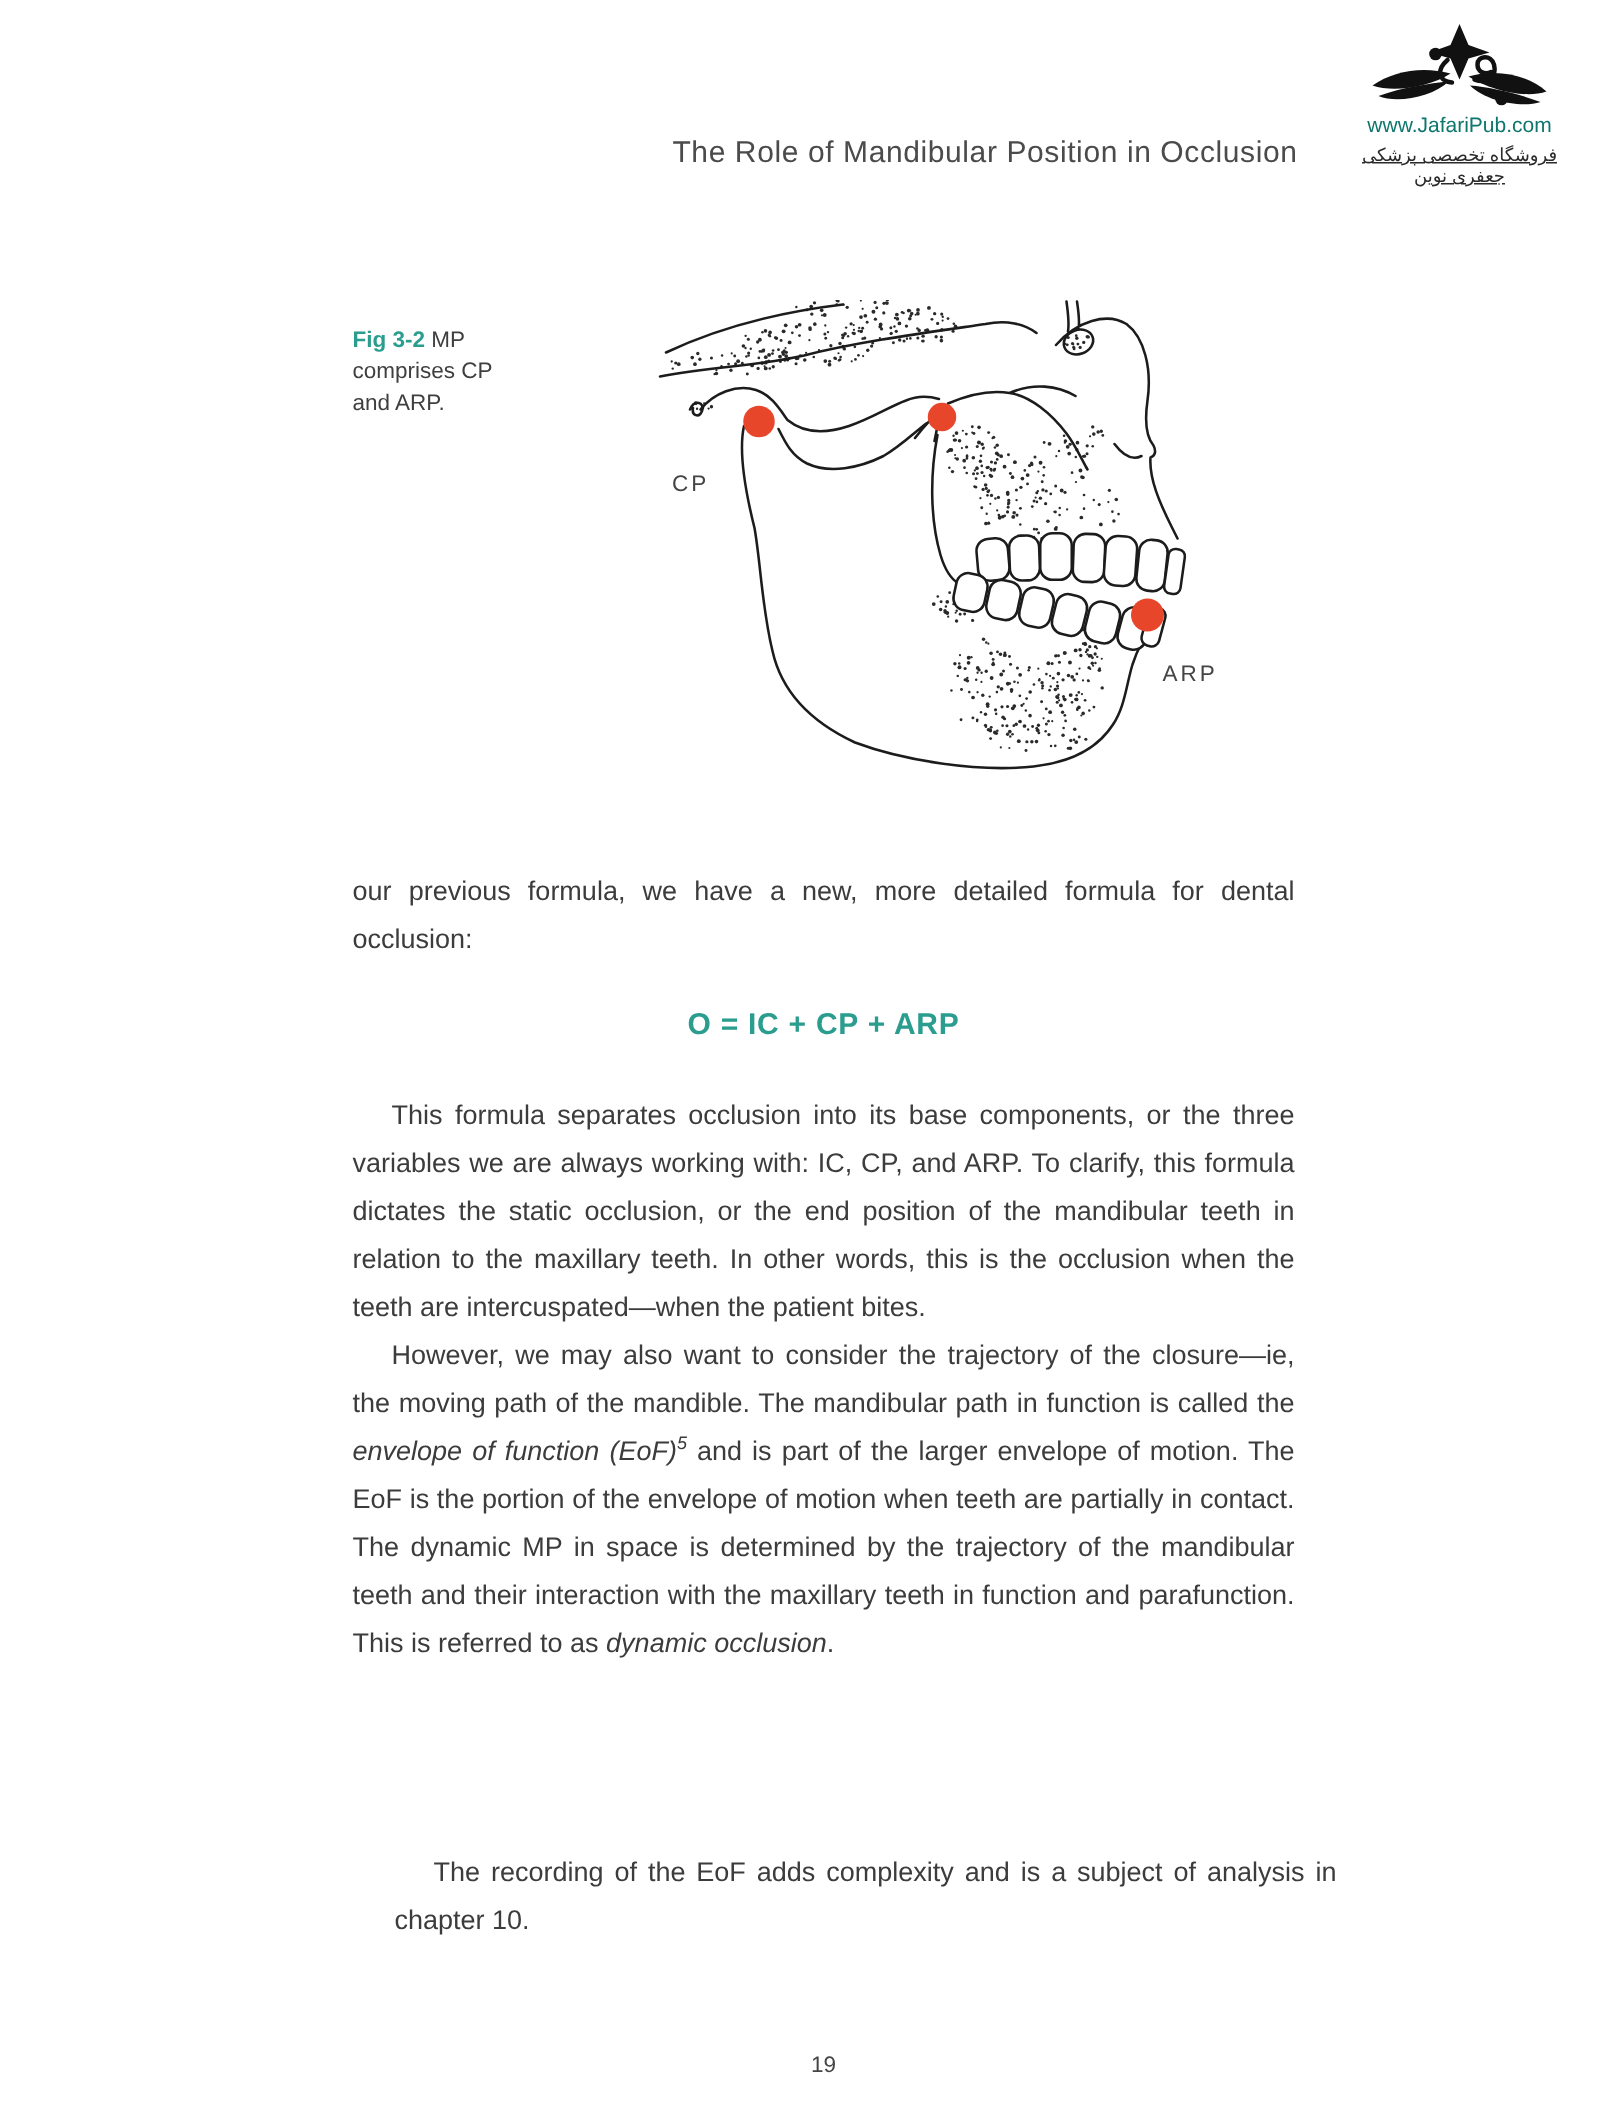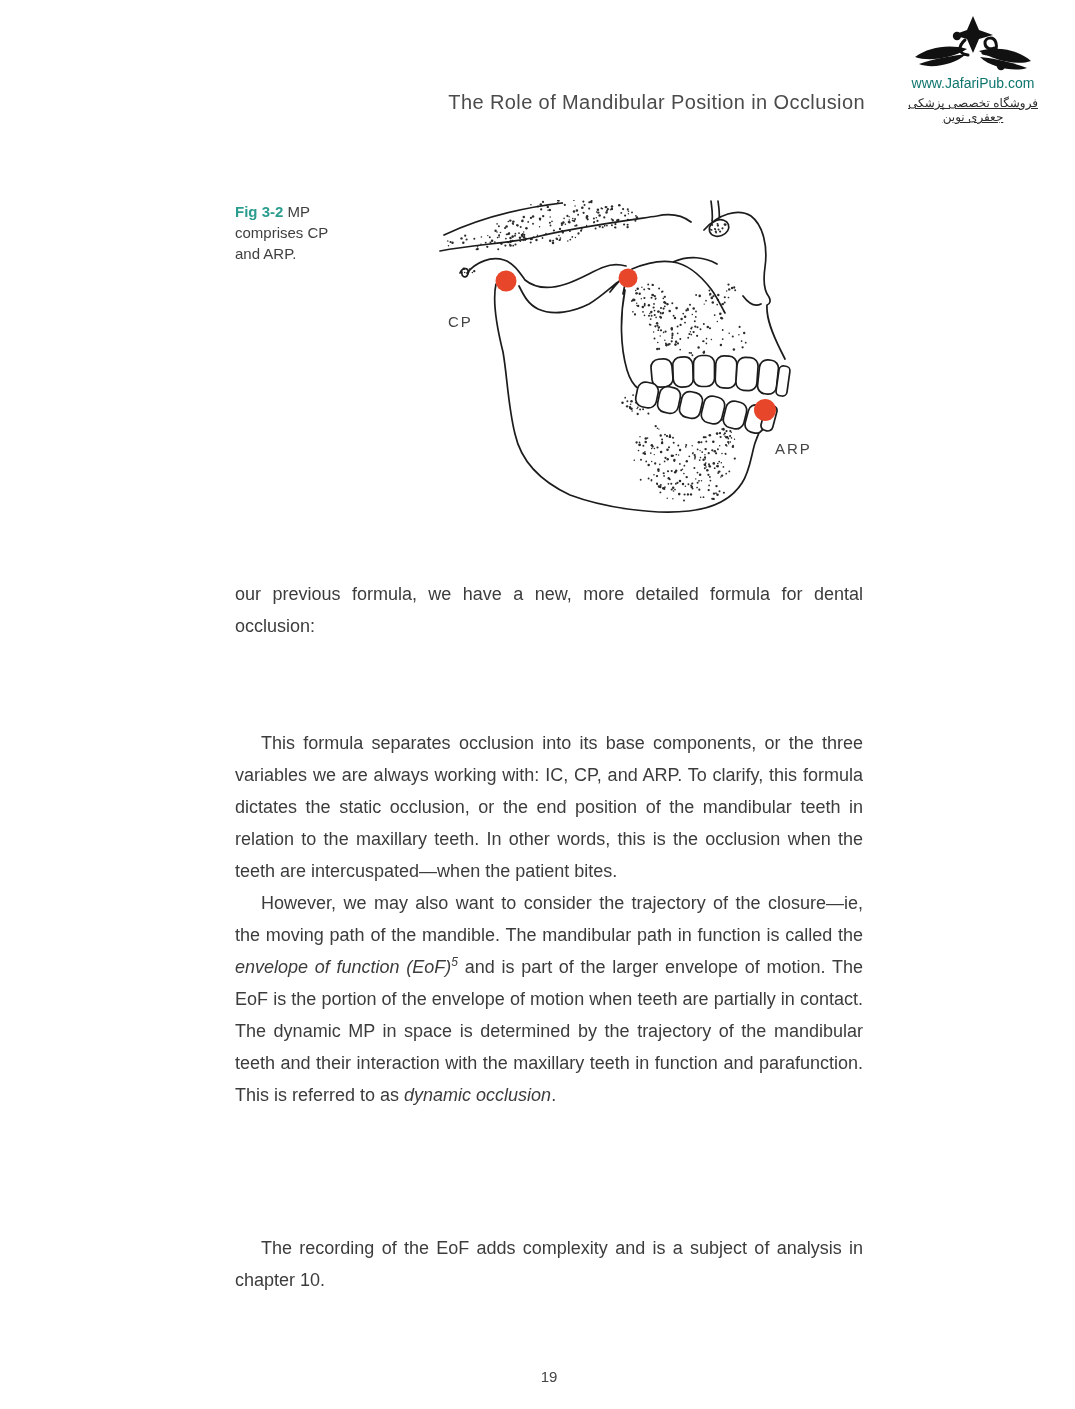--- a/index.html
+++ b/index.html
@@ -18,38 +18,38 @@
   }
   .logo{
     position:absolute;top:16px;left:893px;width:160px;
     text-align:center;
   }
   .logo svg{display:block;margin:0 auto;}
   .logo-url{font-size:14px;color:#0f766e;margin-top:1px;}
   .logo-tagline{font-size:12px;color:#2b2b2b;margin-top:5px;direction:rtl;text-decoration:underline;}
   
   .fig-caption{
-    position:absolute;left:235px;top:201px;width:120px;
+    position:absolute;left:235px;top:216px;width:120px;
     font-size:15px;line-height:21px;color:#3f3f3f;
   }
   .fig-caption .accent{font-weight:bold;color:#2a9d8f;}
   .fig-svg{position:absolute;left:420px;top:200px;}
   .fig-svg text{
     font-family:"Liberation Sans", sans-serif;
     font-size:15px;fill:#444;letter-spacing:2px;
   }
   
   .bodycol{
     position:absolute;left:235px;width:628px;
     font-size:18px;line-height:32px;text-align:justify;color:#3c3c3c;
   }
   .bodycol p{margin:0;text-indent:26px;}
   .p-intro{top:578px;}
   .p-flow{top:727px;}
-  .p-last{top:1232px;}
+  .p-last{top:1232px;margin-left:28px;}
   .formula{
     position:absolute;left:235px;width:628px;text-align:center;
     font-size:20px;font-weight:bold;color:#2a9d8f;white-space:pre;
     letter-spacing:0.5px;
   }
   .formula-1{top:672px;}
   .formula-2{top:1174px;}
   .ref-sup{font-size:12px;vertical-align:super;line-height:0;font-style:italic;}
   em{font-style:italic;}
   
@@ -813,20 +813,21 @@
       </g>
     <circle class="marker-dot" cx="86" cy="81" r="10.5" fill="#e8462b"></circle>
     <circle class="marker-dot" cx="208" cy="78" r="9.5" fill="#e8462b"></circle>
     <circle class="marker-dot" cx="345" cy="210" r="11" fill="#e8462b"></circle>
     <text x="28" y="127">CP</text>
     <text x="355" y="254">ARP</text>
   </svg>
 
   <div class="bodycol p-intro">our previous formula, we have a new, more detailed formula for dental occlusion:</div>
 
+  <div class="formula formula-1" style="color: rgb(42, 157, 143);">O = IC + CP + ARP</div>
 
   <div class="bodycol p-flow">
     <p>This formula separates occlusion into its base components, or the three variables we are always working with: IC, CP, and ARP. To clarify, this formula dictates the static occlusion, or the end position of the mandibular teeth in relation to the maxillary teeth. In other words, this is the occlusion when the teeth are intercuspated—when the patient bites.</p>
     <p><span>However, we may also want to consider the trajectory of the closure—ie, the moving path of the mandible. The mandibular path in function is called the </span><em>envelope of function (EoF)</em><span class="ref-sup">5</span><span> and is part of the larger envelope of motion. The EoF is the portion of the envelope of motion when teeth are partially in contact. The dynamic MP in space is determined by the trajectory of the mandibular teeth and their interaction with the maxillary teeth in function and parafunction. This is referred to as </span><em>dynamic occlusion</em><span>.</span></p>
   </div>
 
 
   <div class="bodycol p-last">
     <p>The recording of the EoF adds complexity and is a subject of analysis in chapter 10.</p>
   </div>

